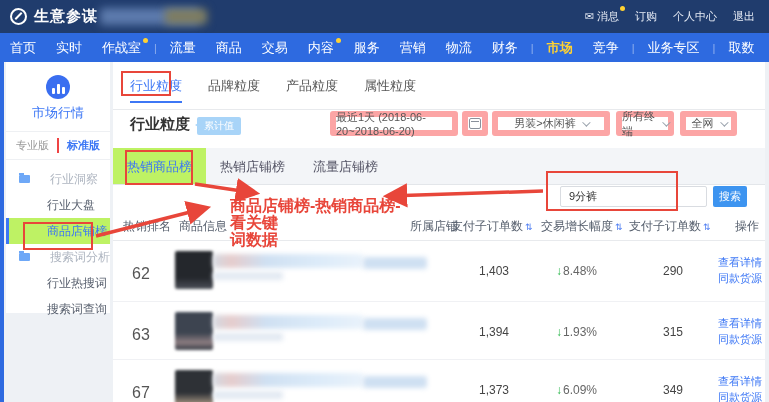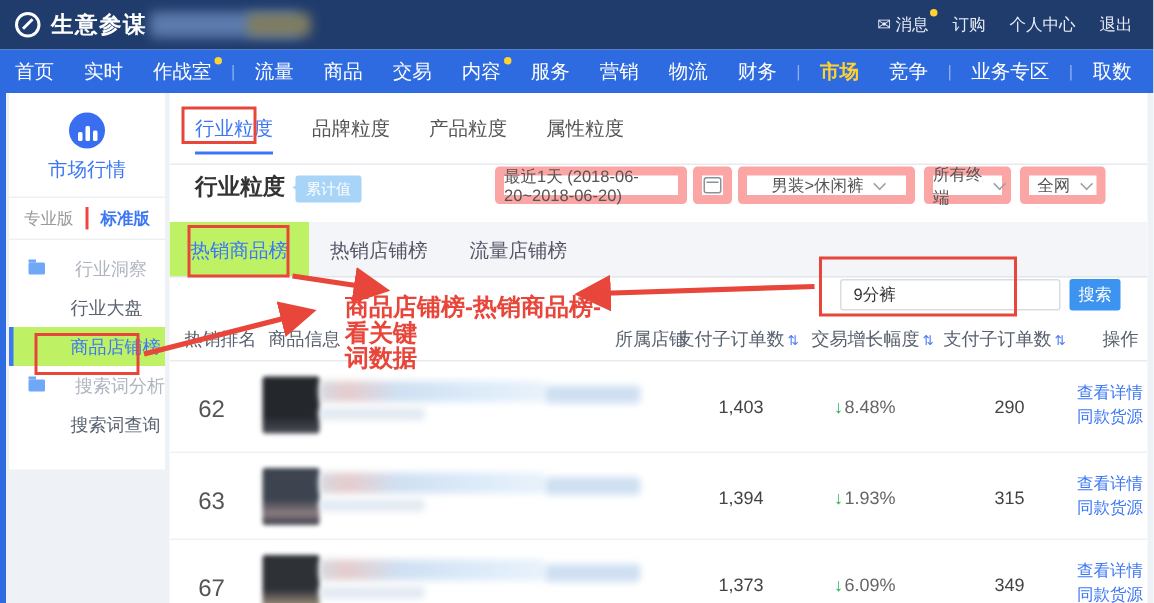--- a/index.html
+++ b/index.html
@@ -157,20 +157,21 @@
     <div class="side-item group">
         <span class="folder-icon"></span>
         <span>行业洞察</span>
       </div>
     <div class="side-item">行业大盘</div>
     <div class="side-item active">商品店铺榜</div>
     <div class="side-item group">
         <span class="folder-icon"></span>
         <span>搜索词分析</span>
       </div>
+    <div class="side-item">行业热搜词</div>
     <div class="side-item">搜索词查询</div>
   </div>
 </div>
 
 <div class="content">
   <div class="tabs-row">
     <span class="tab active">行业粒度</span>
     <span class="tab">品牌粒度</span>
     <span class="tab">产品粒度</span>
     <span class="tab">属性粒度</span>

